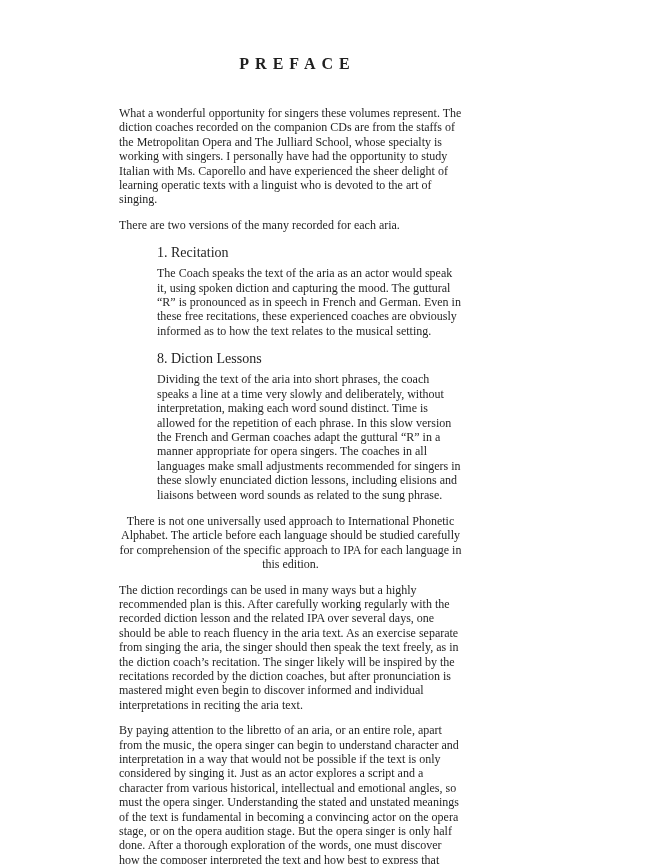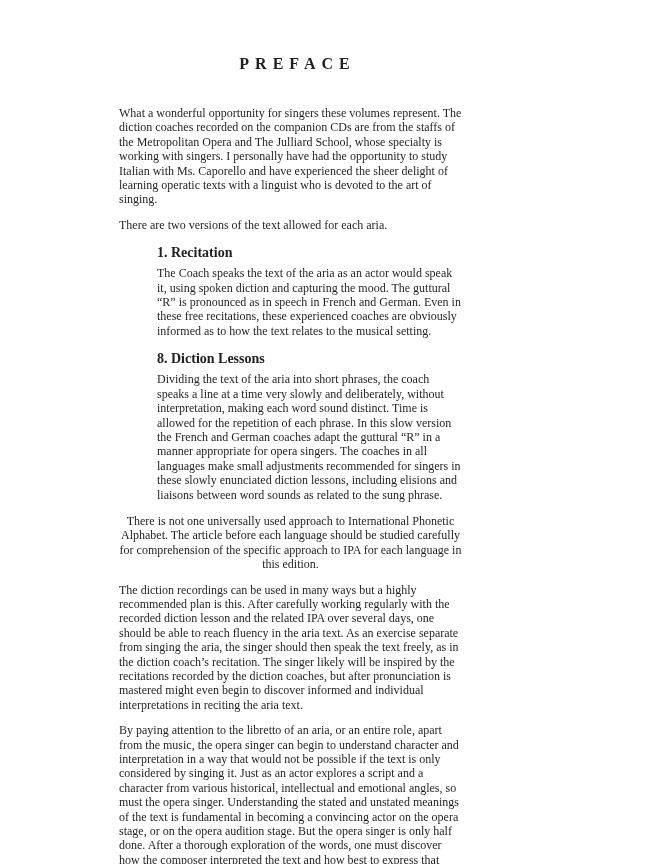--- a/index.html
+++ b/index.html
@@ -38,21 +38,21 @@
     font-size: 12px;
     line-height: 14.4px;
     margin: 0 8px 11px 0;
     text-align: left;
   }
   .section {
     margin-left: 38px;
   }
   .section-heading {
     font-size: 14px;
-    font-weight: bold;
+    font-weight: normal;
     line-height: 17px;
     margin: 12px 0 5px 0;
   }
   .section .body-text {
     margin-bottom: 0;
   }
   .closing-block .body-text {
     margin-top: 11px;
     margin-bottom: 11px;
   }
@@ -73,21 +73,21 @@
 
 <div class="page">
   <div class="content">
 
     <h1 class="doc-title">PREFACE</h1>
 
     <div class="title-gap"></div>
 
     <p class="body-text">What a wonderful opportunity for singers these volumes represent.  The diction coaches recorded on the companion CDs are from the staffs of the Metropolitan Opera and The Julliard School, whose specialty is working with singers.  I personally have had the opportunity to study Italian with Ms. Caporello and have experienced the sheer delight of learning operatic texts with a linguist who is devoted to the art of singing.</p>
 
-    <p class="body-text">There are two versions of the text allowed for each aria.</p>
+    <p class="body-text">There are two versions of the many recorded for each aria.</p>
 
     <div class="section">
       <h2 class="section-heading">1. Recitation</h2>
       <p class="body-text">The Coach speaks the text of the aria as an actor would speak it, using spoken diction and capturing the mood. The guttural “R” is pronounced as in speech in French and German. Even in these free recitations, these experienced coaches are obviously informed as to how the text relates to the musical setting.</p>
     </div>
 
     <div class="section">
       <h2 class="section-heading">8. Diction Lessons</h2>
       <p class="body-text">Dividing the text of the aria into short phrases, the coach speaks a line at a time very slowly and deliberately, without interpretation, making each word sound distinct. Time is allowed for the repetition of each phrase. In this slow version the French and German coaches adapt the guttural “R” in a manner appropriate for opera singers. The coaches in all languages make small adjustments recommended for singers in these slowly enunciated diction lessons, including elisions and liaisons between word sounds as related to the sung phrase.</p>
     </div>

